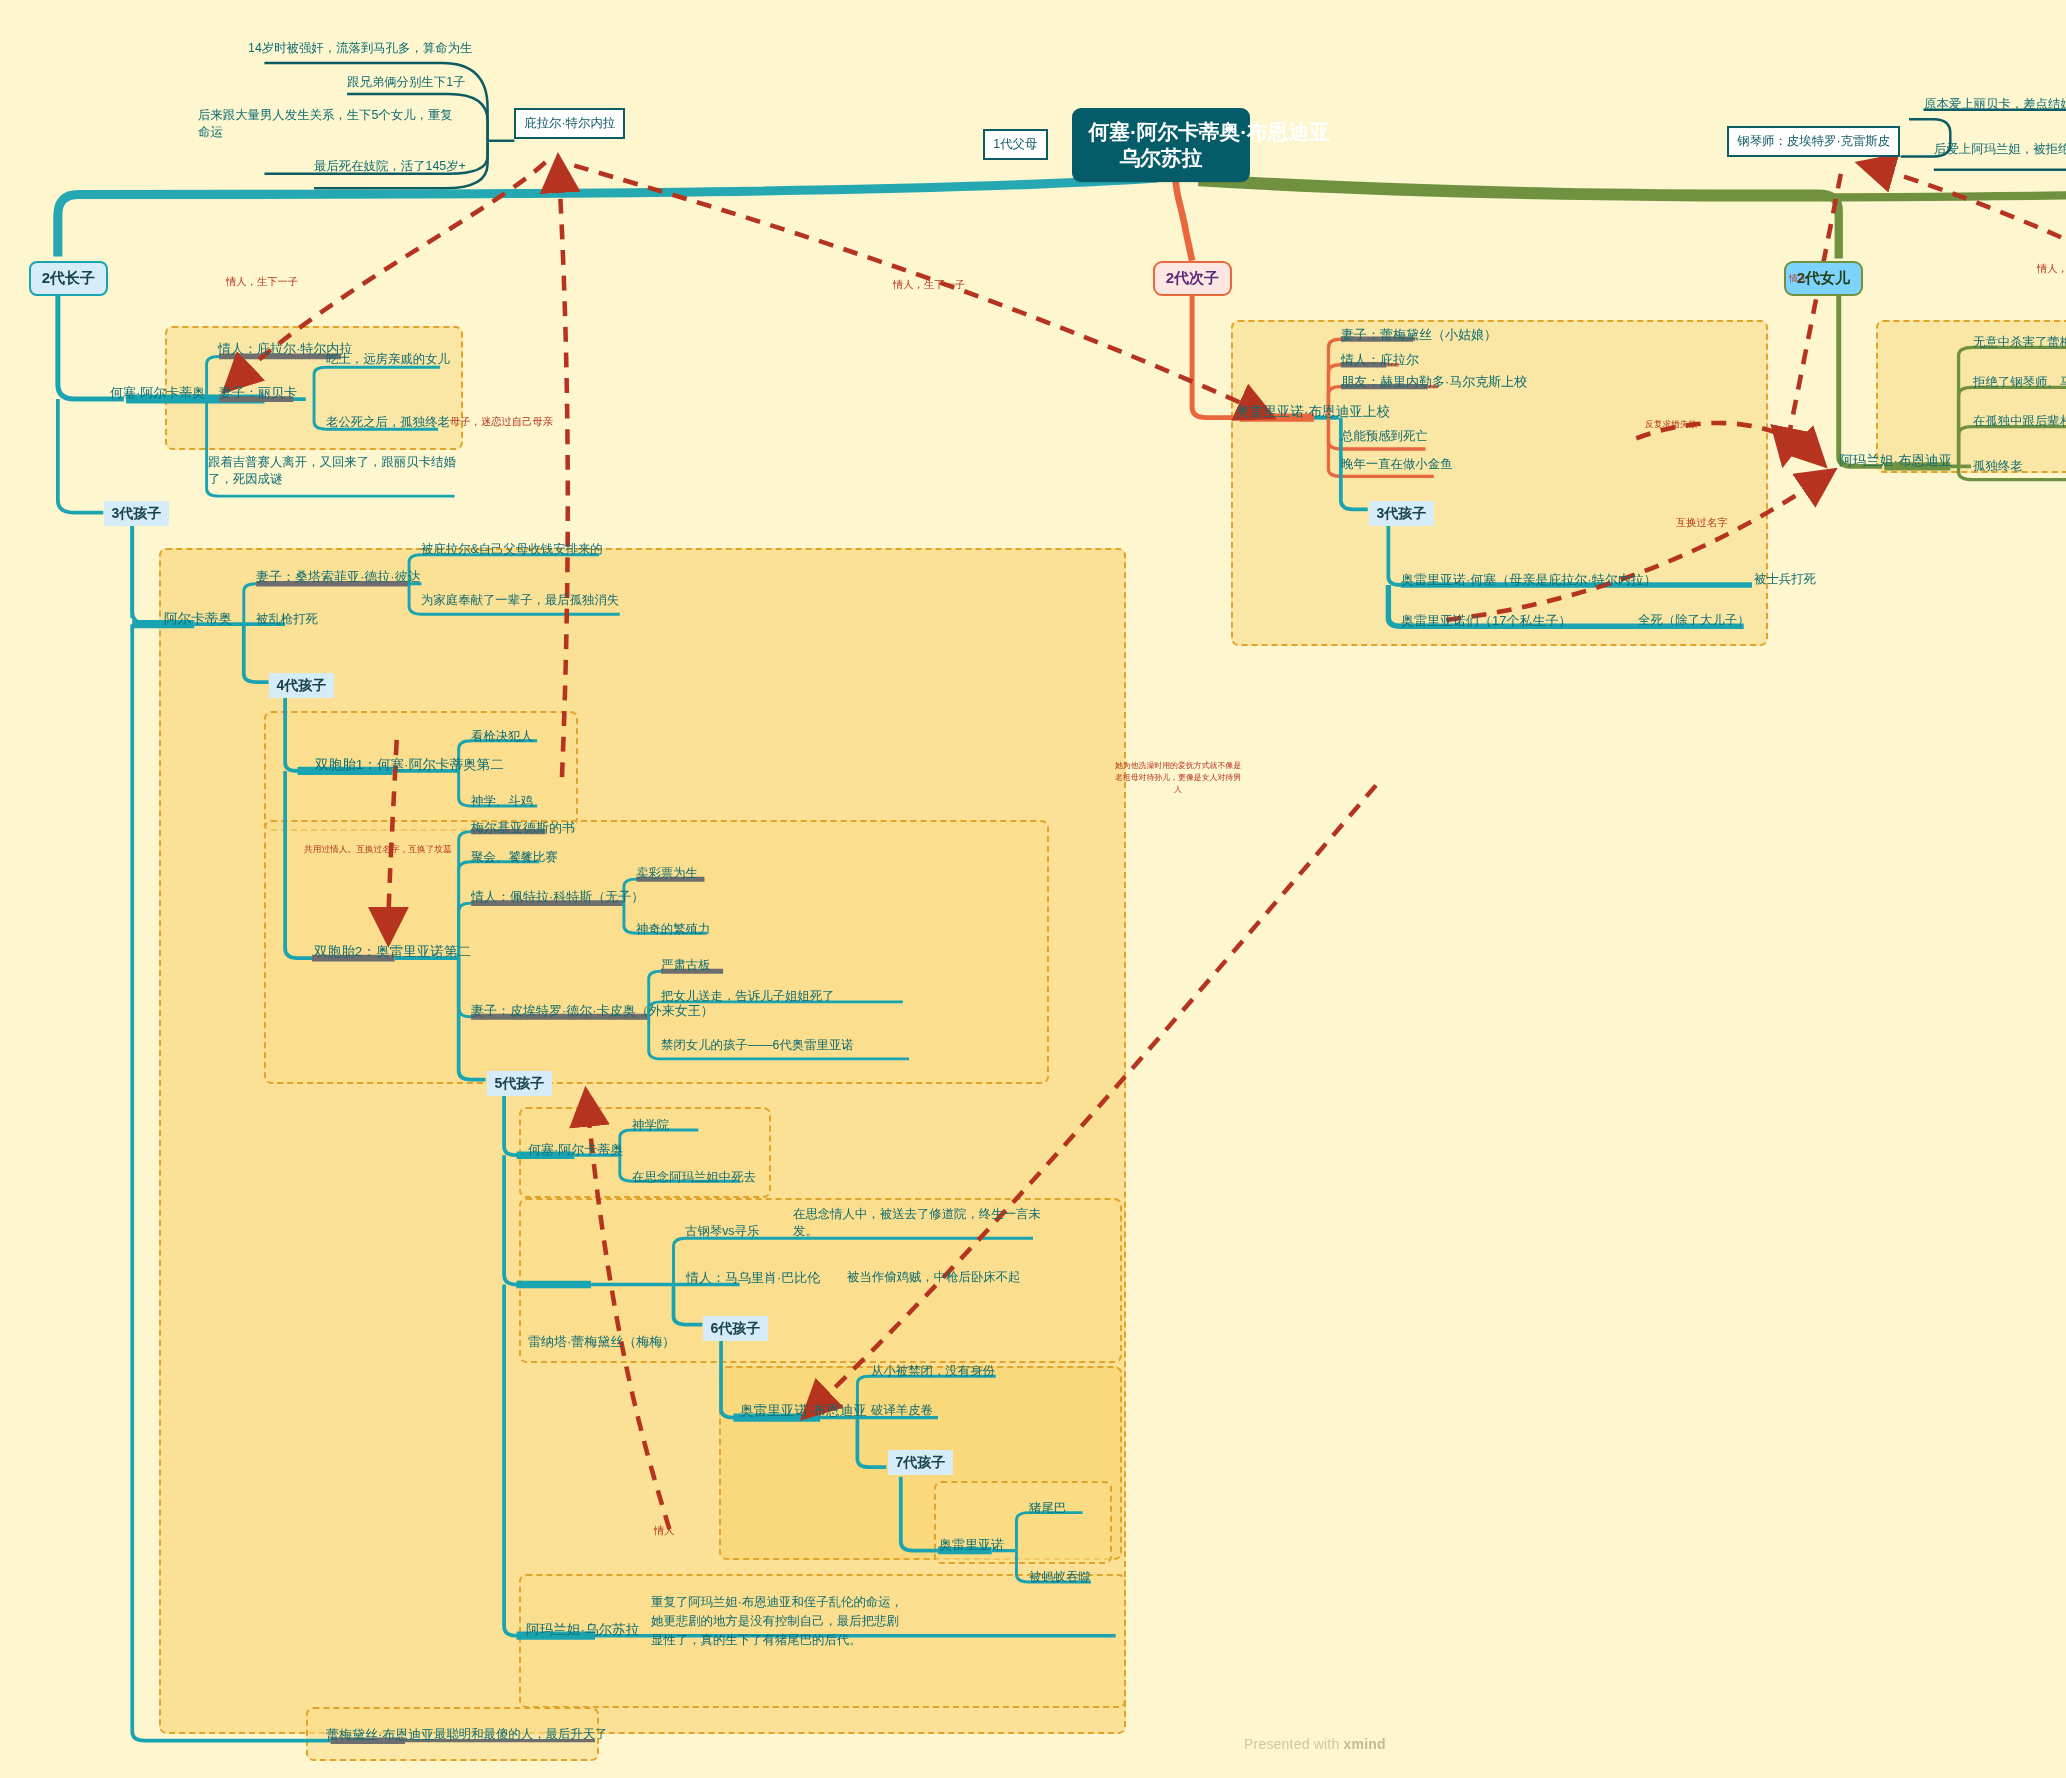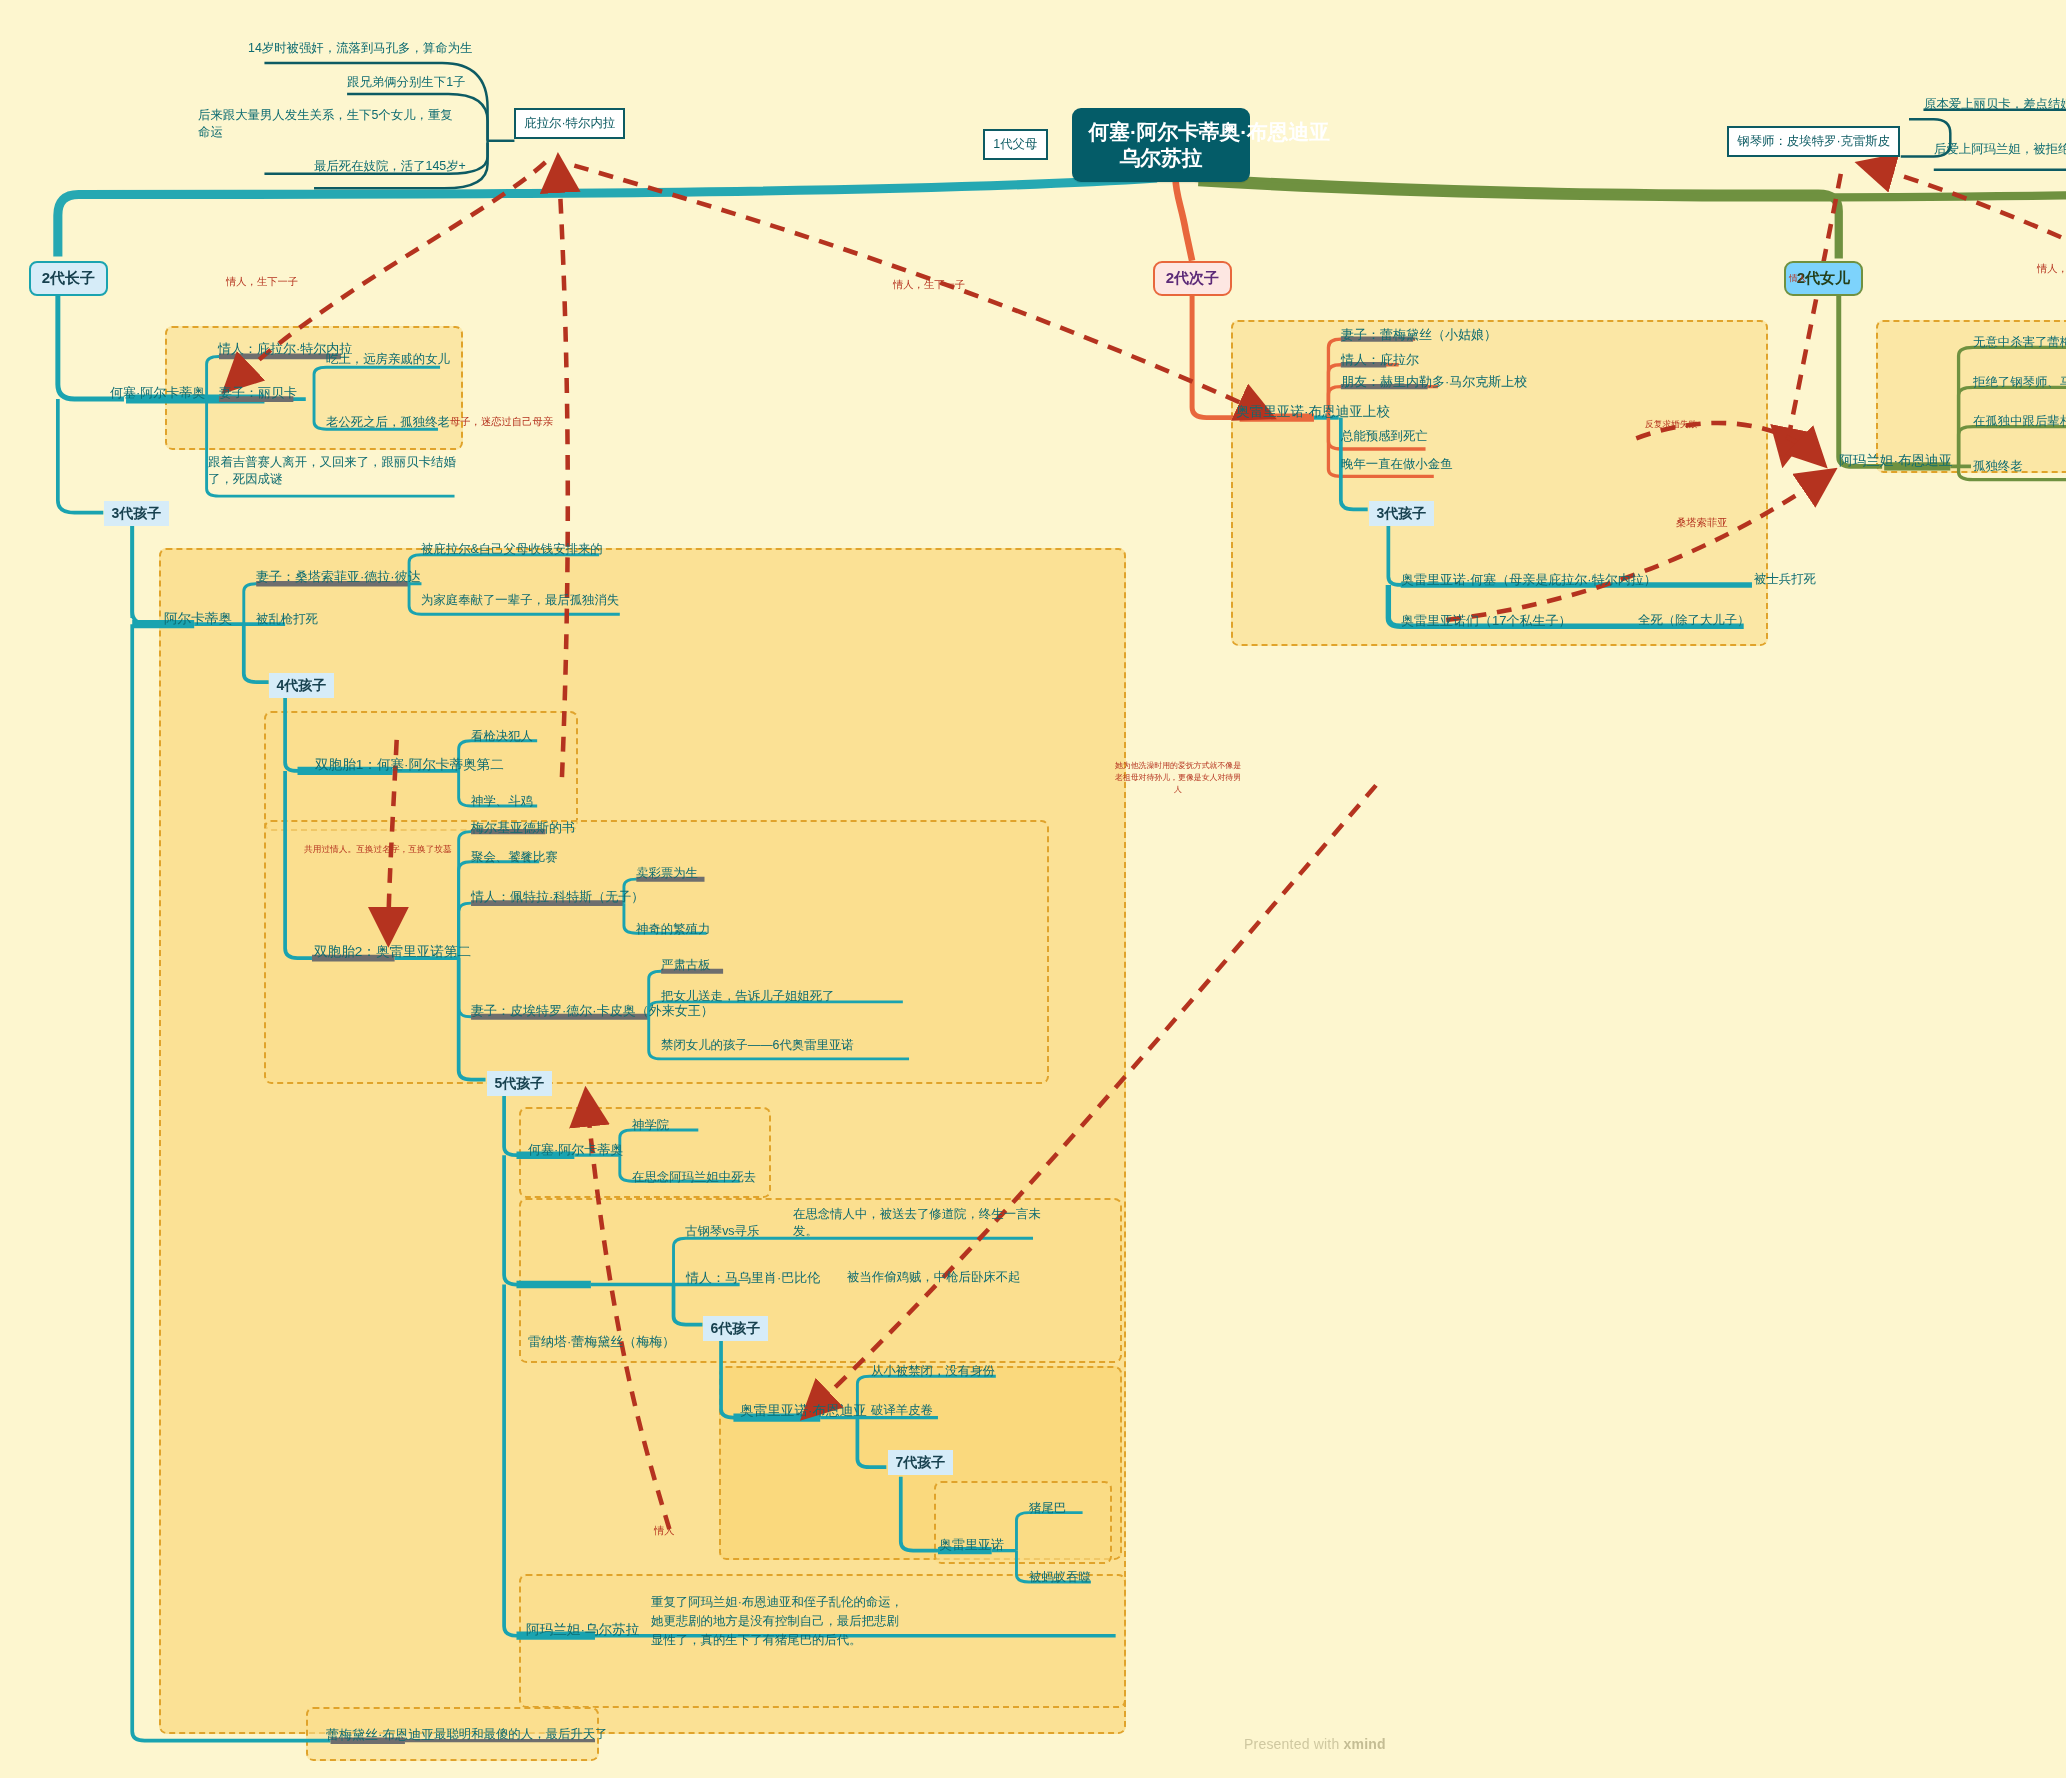--- a/index.html
+++ b/index.html
@@ -350,21 +350,21 @@
   <div class="node topic big" style="left:526px;top:1621px;">阿玛兰妲·乌尔苏拉</div>
   <div class="node leaf" style="left:651px;top:1593px;width:256px;white-space:normal;line-height:1.55;">重复了阿玛兰妲·布恩迪亚和侄子乱伦的命运，她更悲剧的地方是没有控制自己，最后把悲剧显性了，真的生下了有猪尾巴的后代。</div>
 
   <div class="node topic" style="left:326px;top:1726px;font-family:Liberation Serif, serif;">蕾梅黛丝·布恩迪亚</div>
   <div class="node leaf" style="left:434px;top:1726px;">最聪明和最傻的人，最后升天了</div>
 
   <div class="node rel" style="left:226px;top:275px;">情人，生下一子</div>
   <div class="node rel" style="left:893px;top:278px;">情人，生下一子</div>
   <div class="node rel" style="left:450px;top:415px;">母子，迷恋过自己母亲</div>
   <div class="node rel sm" style="left:1645px;top:419px;">反复求婚失败</div>
-  <div class="node rel" style="left:1676px;top:516px;">桑塔索菲亚</div>
+  <div class="node rel" style="left:1676px;top:516px;">互换过名字</div>
   <div class="node rel sm" style="left:1789px;top:273px;">情人</div>
   <div class="node rel" style="left:2037px;top:262px;">情人，差点结婚了</div>
   <div class="node rel sm" style="left:304px;top:844px;">共用过情人。互换过名字，互换了坟墓</div>
   <div class="node rel xs" style="left:1112px;top:760px;">她为他洗澡时用的爱抚方式就不像是老祖母对待孙儿，更像是女人对待男人</div>
   <div class="node rel" style="left:654px;top:1524px;">情人</div>
 
   <div class="footer" style="left:1244px;top:1736px;">
     <span>Presented with </span><b>xmind</b>
   </div>
 

